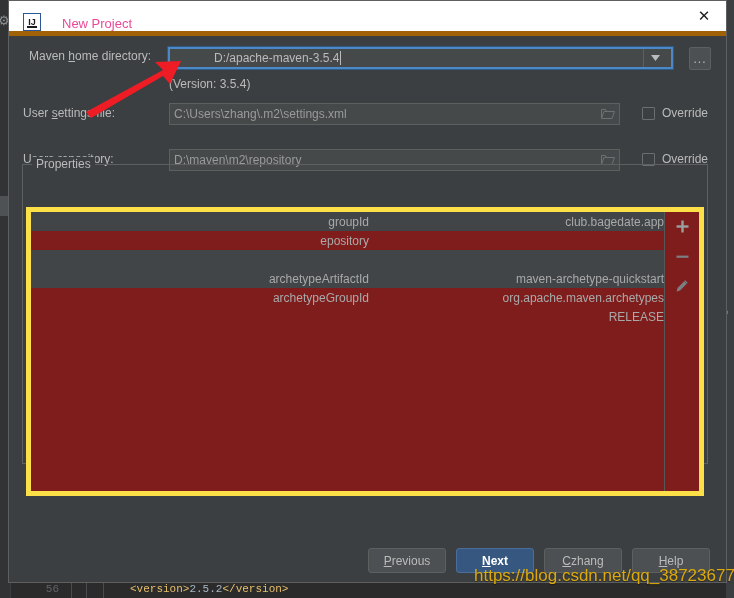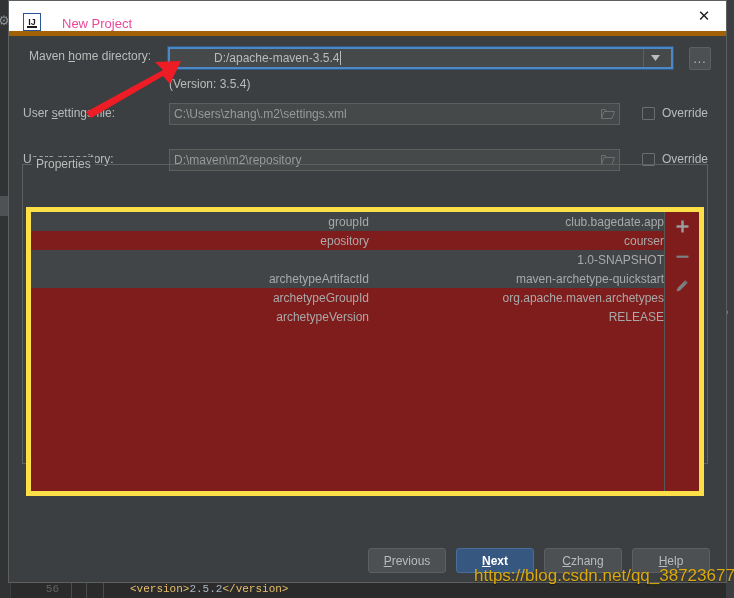--- a/index.html
+++ b/index.html
@@ -250,35 +250,32 @@
   <div id="properties">
     <div id="properties-title">Properties</div>
     <div id="prop-inner">
       <div id="prop-table">
           <div class="prow alt">
             <div class="pkey">groupId</div>
             <div class="pval">club.bagedate.app</div>
           </div>
           <div class="prow">
             <div class="pkey">epository</div>
-            <div class="pval">courser</div>
           </div>
           <div class="prow alt">
-            <div class="pval">1.0-SNAPSHOT</div>
           </div>
           <div class="prow alt">
             <div class="pkey">archetypeArtifactId</div>
             <div class="pval">maven-archetype-quickstart</div>
           </div>
           <div class="prow">
             <div class="pkey">archetypeGroupId</div>
             <div class="pval">org.apache.maven.archetypes</div>
           </div>
           <div class="prow">
-            <div class="pkey">archetypeVersion</div>
             <div class="pval">RELEASE</div>
           </div>
         </div>
       <div id="prop-toolbar">
         <div class="tbtn">
           <svg width="13" height="13" viewBox="0 0 13 13">
             <rect x="5.3" y="0.5" width="2.4" height="12" fill="#9a9e9f"></rect>
             <rect x="0.5" y="5.3" width="12" height="2.4" fill="#9a9e9f"></rect>
           </svg>
         </div>

